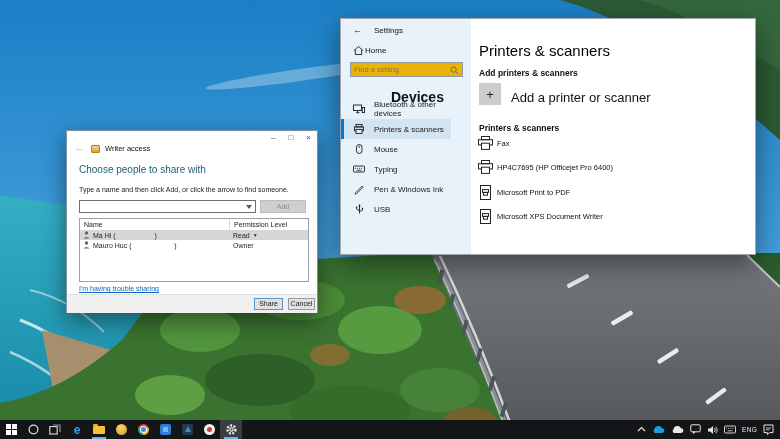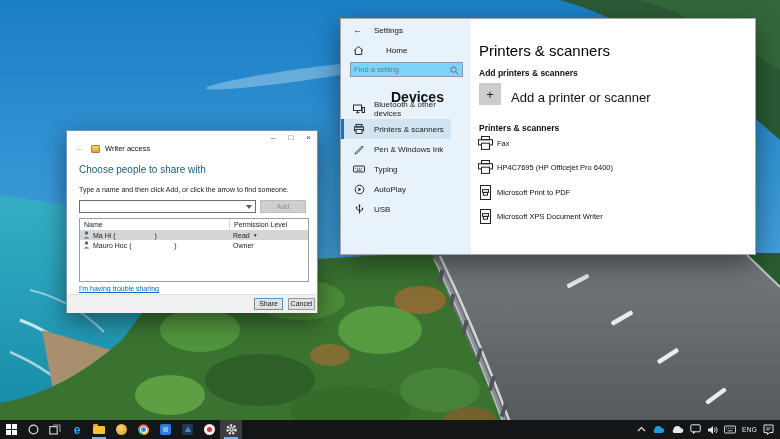--- a/index.html
+++ b/index.html
@@ -51,24 +51,24 @@
   .nd-share { left:187px; width:29px; border-color:#5e94c4; }
   .nd-cancel { left:221px; width:27px; }
 
   
   #settings-win { position:absolute; left:340px; top:18px; width:416px; height:237px;
     background:#fff; border:1px solid rgba(50,60,70,.45); box-shadow:0 10px 26px rgba(0,0,0,.45); z-index:3; }
   .s-sidebar { position:absolute; left:0; top:0; bottom:0; width:130px; background:#e8f2fa; }
   .s-back { position:absolute; left:12px; top:6px; font-size:9px; color:#222; }
   .s-title { position:absolute; left:33px; top:7px; font-size:8px; color:#111; }
   #settings-win .winctl { top:5px; right:10px; gap:13px; color:#333; }
-  .s-home { position:absolute; left:12px; top:26px; display:flex; align-items:center; gap:22px;
+  .s-home { position:absolute; left:12px; top:26px; display:flex; align-items:center; gap:1px;
     font-size:8px; color:#111; cursor:pointer; }
   .s-search { position:absolute; left:9px; top:43px; width:113px; height:15px;
-    background:#7dd3fc; border:1px solid #8f9aa4; }
+    background:#eab308; border:1px solid #8f9aa4; }
   .s-search input { position:absolute; left:3px; top:1px; width:94px; height:11px; border:none; outline:none;
     font-size:7.5px; color:#333; background:transparent; font-family:"Liberation Sans",sans-serif; }
   .s-search svg { position:absolute; right:3px; top:3px; }
   .s-devices { position:absolute; left:2px; top:70px; font-size:14px; font-weight:bold; color:#111;padding-left:48px; }
   .s-nav { position:absolute; left:0; top:80px; width:110px; }
   .s-item { position:relative; height:20px; display:flex; align-items:center; gap:9px;
     padding-left:12px; font-size:8px; color:#1a1a1a; cursor:pointer; }
   .s-item .ic { width:12px; display:flex; justify-content:center; }
   .s-item.sel { background:#d2e3f1; border-left:3px solid #0078d7; padding-left:9px; }
   .s-content { position:absolute; left:130px; top:0; right:0; bottom:0; background:#fff; }
@@ -294,44 +294,44 @@
             <svg width="10" height="10" viewBox="0 0 10 10">
           <rect x="2" y="0.5" width="6" height="2.4" stroke="#1a1a1a" stroke-width="0.9" fill="none"></rect>
           <rect x="0.5" y="2.9" width="9" height="3.8" stroke="#1a1a1a" stroke-width="0.9" fill="none"></rect>
           <rect x="2" y="5.4" width="6" height="4" stroke="#1a1a1a" stroke-width="0.9" fill="#e8f2fa"></rect>
         </svg>
           </span>
         <span>Printers &amp; scanners</span>
       </div>
       <div class="s-item">
         <span class="ic">
-            <svg width="11" height="11" viewBox="0 0 11 11">
-          <path d="M1.5,8.8 L8.2,2 l1,1 L2.5,9.7 l-1.4,0.4 Z" stroke="#1a1a1a" stroke-width="0.8" fill="none"></path>
-        </svg>
-          </span>
-        <span>Pen &amp; Windows Ink</span>
+            <svg width="10" height="10" viewBox="0 0 10 10">
+          <rect x="2.5" y="0.5" width="5.5" height="9" rx="2.7" stroke="#1a1a1a" stroke-width="0.9" fill="none"></rect>
+          <line x1="5.25" y1="1.8" x2="5.25" y2="3.8" stroke="#1a1a1a" stroke-width="0.9"></line>
+        </svg>
+          </span>
+        <span>Mouse</span>
       </div>
       <div class="s-item">
         <span class="ic">
             <svg width="12" height="10" viewBox="0 0 12 10">
           <rect x="0.5" y="2" width="11" height="6" rx="0.8" stroke="#1a1a1a" stroke-width="0.9" fill="none"></rect>
           <line x1="2" y1="4.3" x2="10" y2="4.3" stroke="#1a1a1a" stroke-width="0.8" stroke-dasharray="1 1"></line>
           <line x1="3.5" y1="6.2" x2="8.5" y2="6.2" stroke="#1a1a1a" stroke-width="0.8"></line>
         </svg>
           </span>
         <span>Typing</span>
       </div>
       <div class="s-item">
         <span class="ic">
             <svg width="11" height="11" viewBox="0 0 11 11">
-          <circle cx="5.5" cy="5.5" r="4.3" stroke="#1a1a1a" stroke-width="0.9" fill="none"></circle>
-          <path d="M4.4,3.8 L4.4,7.2 L7.2,5.5 Z" fill="#1a1a1a"></path>
-        </svg>
-          </span>
-        <span>AutoPlay</span>
+          <path d="M1.5,8.8 L8.2,2 l1,1 L2.5,9.7 l-1.4,0.4 Z" stroke="#1a1a1a" stroke-width="0.8" fill="none"></path>
+        </svg>
+          </span>
+        <span>Pen &amp; Windows Ink</span>
       </div>
       <div class="s-item">
         <span class="ic">
             <svg width="11" height="11" viewBox="0 0 11 11">
           <line x1="5.5" y1="1.6" x2="5.5" y2="9.5" stroke="#1a1a1a" stroke-width="0.9"></line>
           <path d="M5.5,0 l-1.2,2.2 h2.4 Z" fill="#1a1a1a"></path>
           <path d="M5.5,6.6 L2.6,5 V3.9 M5.5,7.6 L8.4,6 V4.9" stroke="#1a1a1a" stroke-width="0.9" fill="none"></path>
           <circle cx="2.6" cy="3.3" r="0.8" fill="#1a1a1a"></circle>
           <rect x="7.8" y="3.8" width="1.3" height="1.3" fill="#1a1a1a"></rect>
         </svg>

